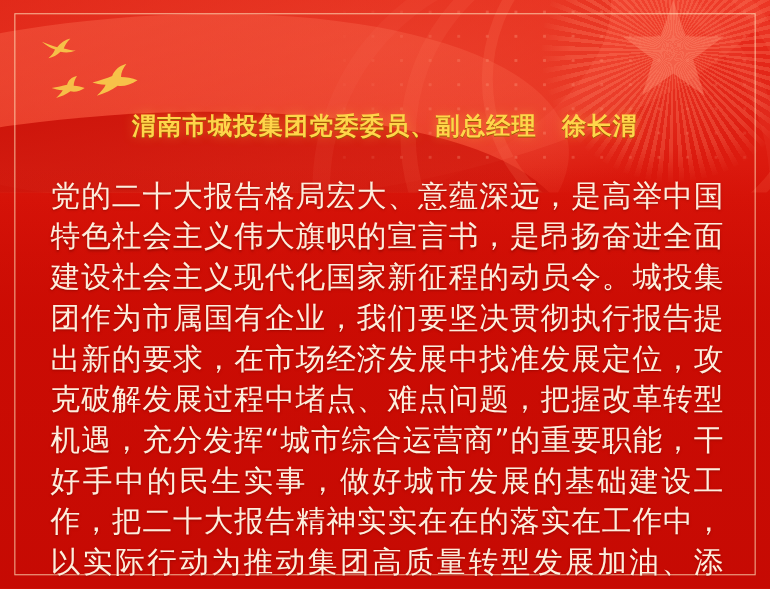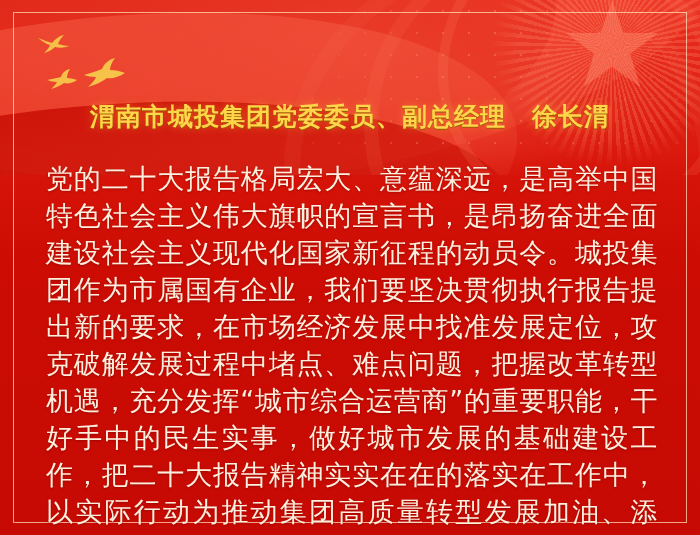--- a/index.html
+++ b/index.html
@@ -88,21 +88,21 @@
   }
 
   
   .doves{position:absolute;left:36px;top:34px;width:100px;height:62px;}
   .dove{position:absolute;}
 
   
   .title{
     position:absolute;left:0;right:0;top:100px;
     text-align:center;
-    font-size:25px;font-weight:bold;letter-spacing:1px;
+    font-size:22px;font-weight:bold;letter-spacing:1px;
     color:#ffd54a;
     text-shadow:0 1px 0 #9a5c00, 0 0 10px rgba(255,190,60,.45);
     font-family:"DejaVu Sans","Liberation Sans",sans-serif;
   }
   .body-text{
     position:absolute;left:46px;right:42px;top:160px;
     color:#fdeedd;
     font-size:27px;
     line-height:37px;
     text-align:justify;

